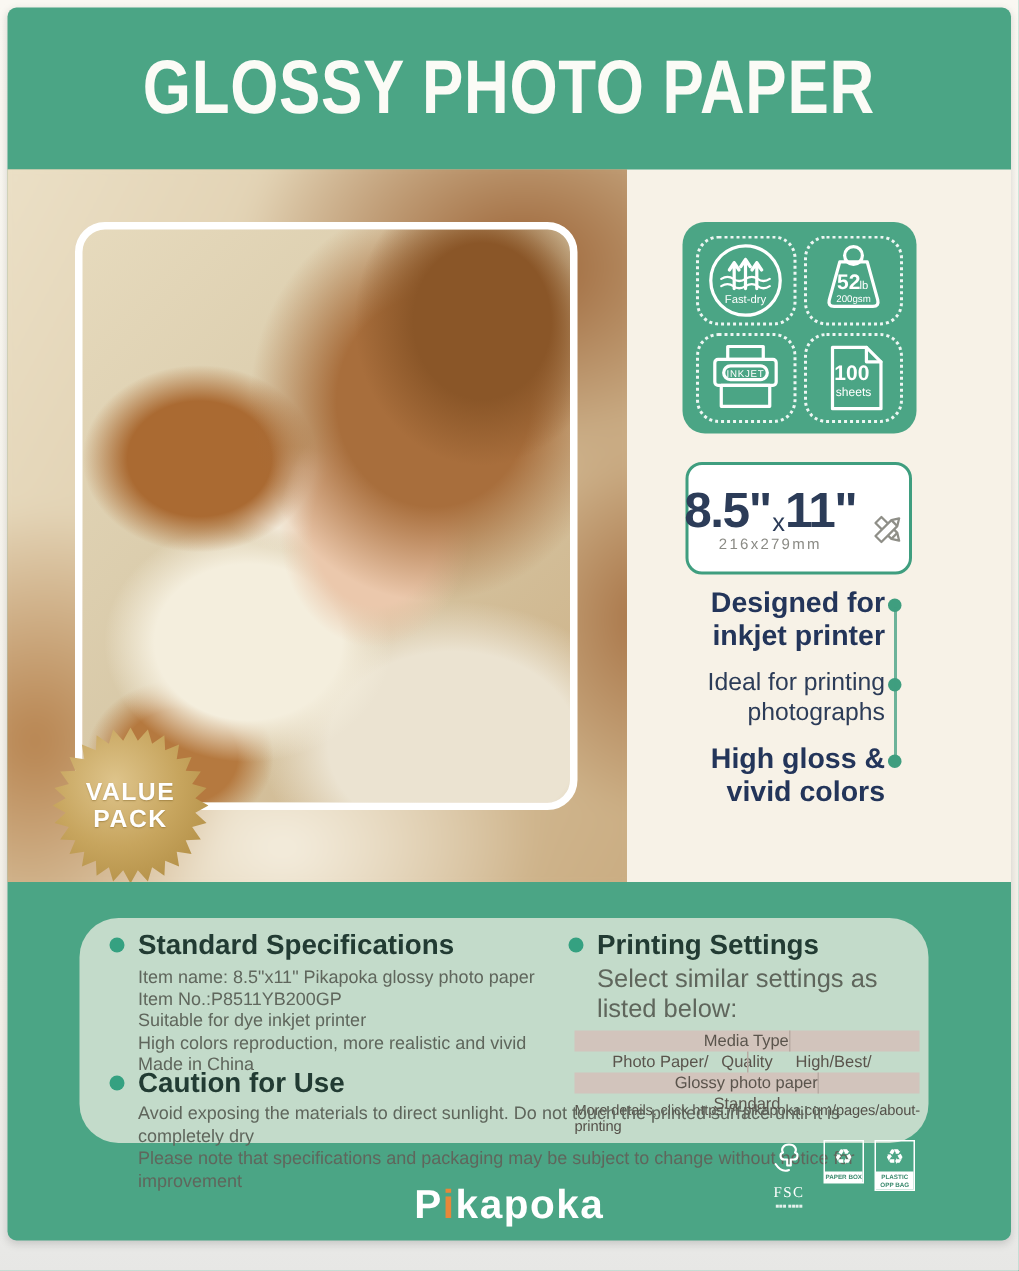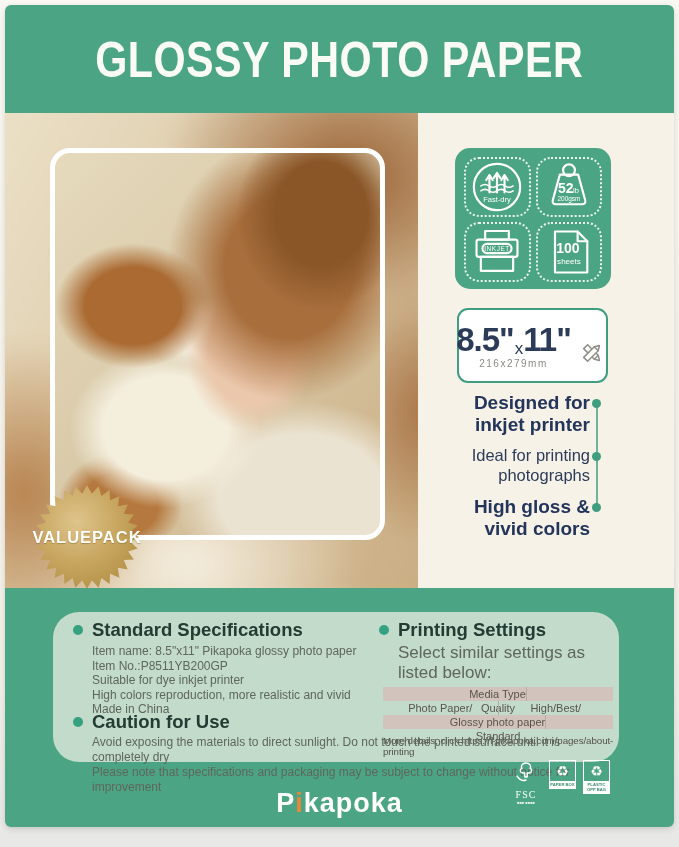--- a/index.html
+++ b/index.html
@@ -43,21 +43,21 @@
       radial-gradient(100px 80px at 24% 40%, #aa6a32 0%, #aa6a32 48%, rgba(170,106,50,0) 78%),
       radial-gradient(64px 46px at 43% 47%, #f1e8d7 0%, #f1e8d7 45%, rgba(241,232,215,0) 76%),
       radial-gradient(120px 100px at 34% 72%, #f4eedd 0%, #f4eedd 52%, rgba(244,238,221,0) 80%),
       radial-gradient(80px 66px at 20% 92%, #b5793f 0%, #b5793f 48%, rgba(181,121,63,0) 78%),
       radial-gradient(160px 120px at 76% 90%, #ebe3d1 0%, #ebe3d1 52%, rgba(235,227,209,0) 80%),
       linear-gradient(135deg,#e6dabd 0%,#d8c9a8 50%,#ccb085 100%);
   }
   .value-badge{position:absolute;left:30px;top:372px;width:104px;height:104px;}
   .value-badge svg{position:absolute;inset:0;}
   .value-badge .vb-text{
-    position:absolute;inset:0;display:flex;flex-direction:row;align-items:center;justify-content:center;
+    position:absolute;inset:0;display:flex;flex-direction:column;align-items:center;justify-content:center;
     color:#fff;font-weight:800;font-size:16.5px;line-height:18px;letter-spacing:1px;
     text-shadow:0 1px 1px rgba(120,90,30,.45);
   }
   
   .right-panel{position:absolute;left:413px;top:0;width:256px;height:475px;background:#f7f2e7;}
   .icon-panel{
     position:absolute;left:37px;top:35px;width:156px;height:141px;background:#4ba585;border-radius:15px;
     display:grid;grid-template-columns:1fr 1fr;grid-template-rows:1fr 1fr;gap:5px;padding:9px;box-sizing:border-box;
   }
   .tile{border:2px dotted rgba(255,255,255,.9);border-radius:15px;position:relative;

